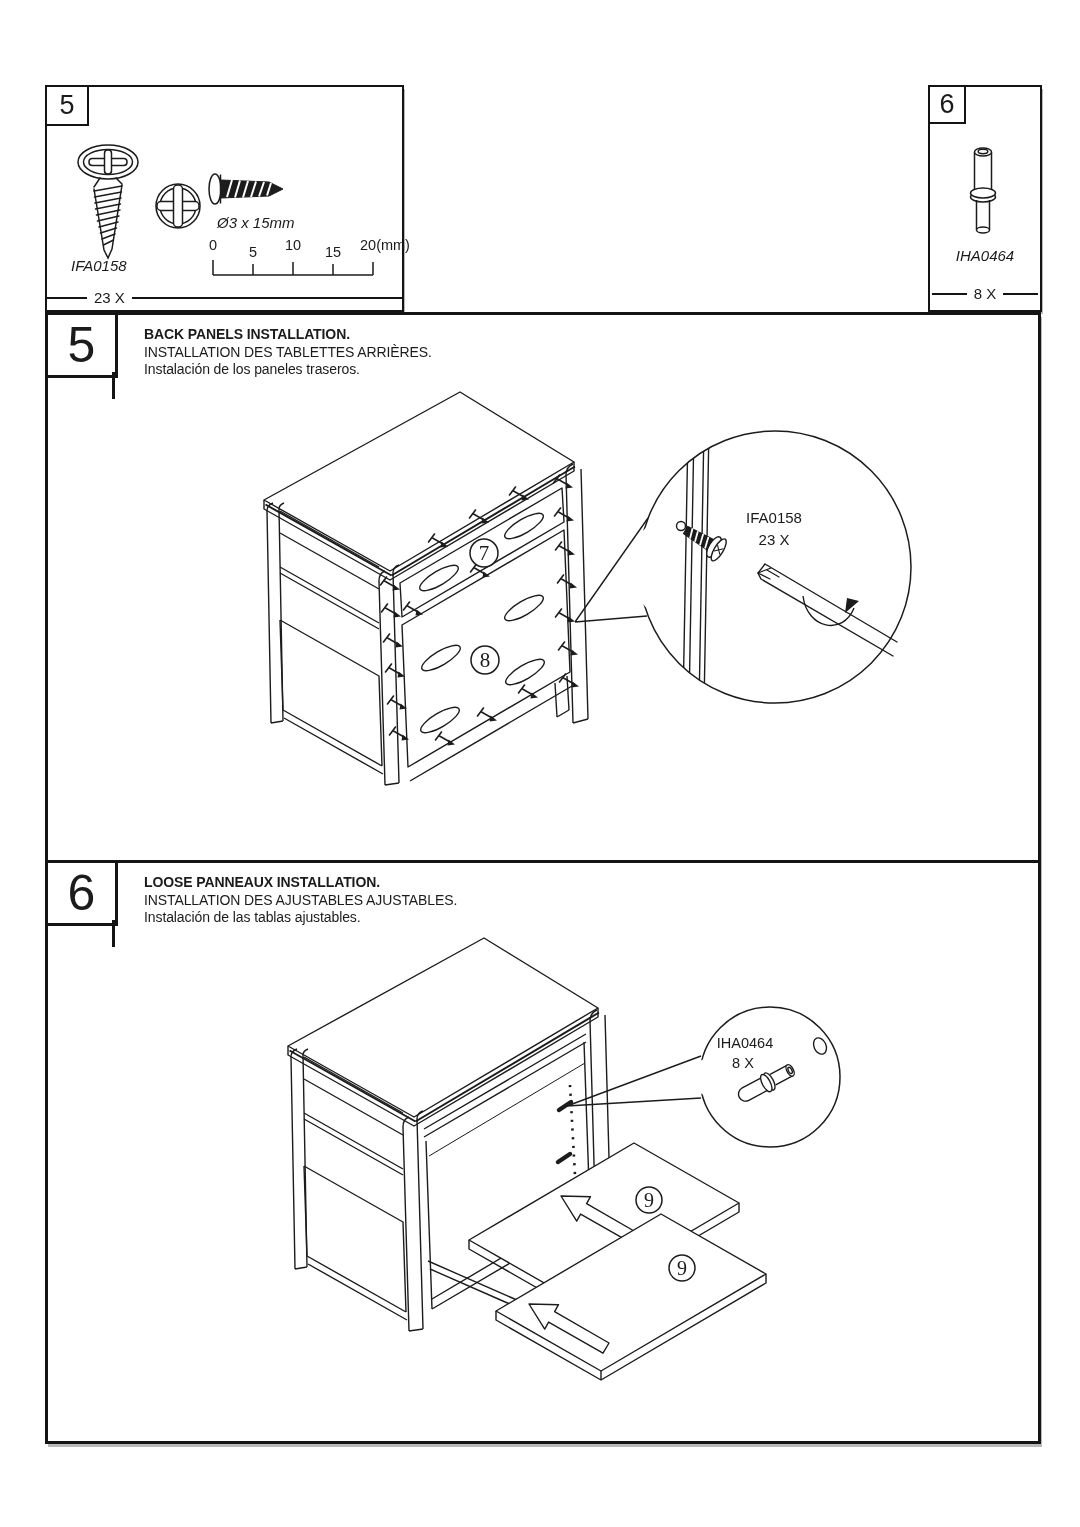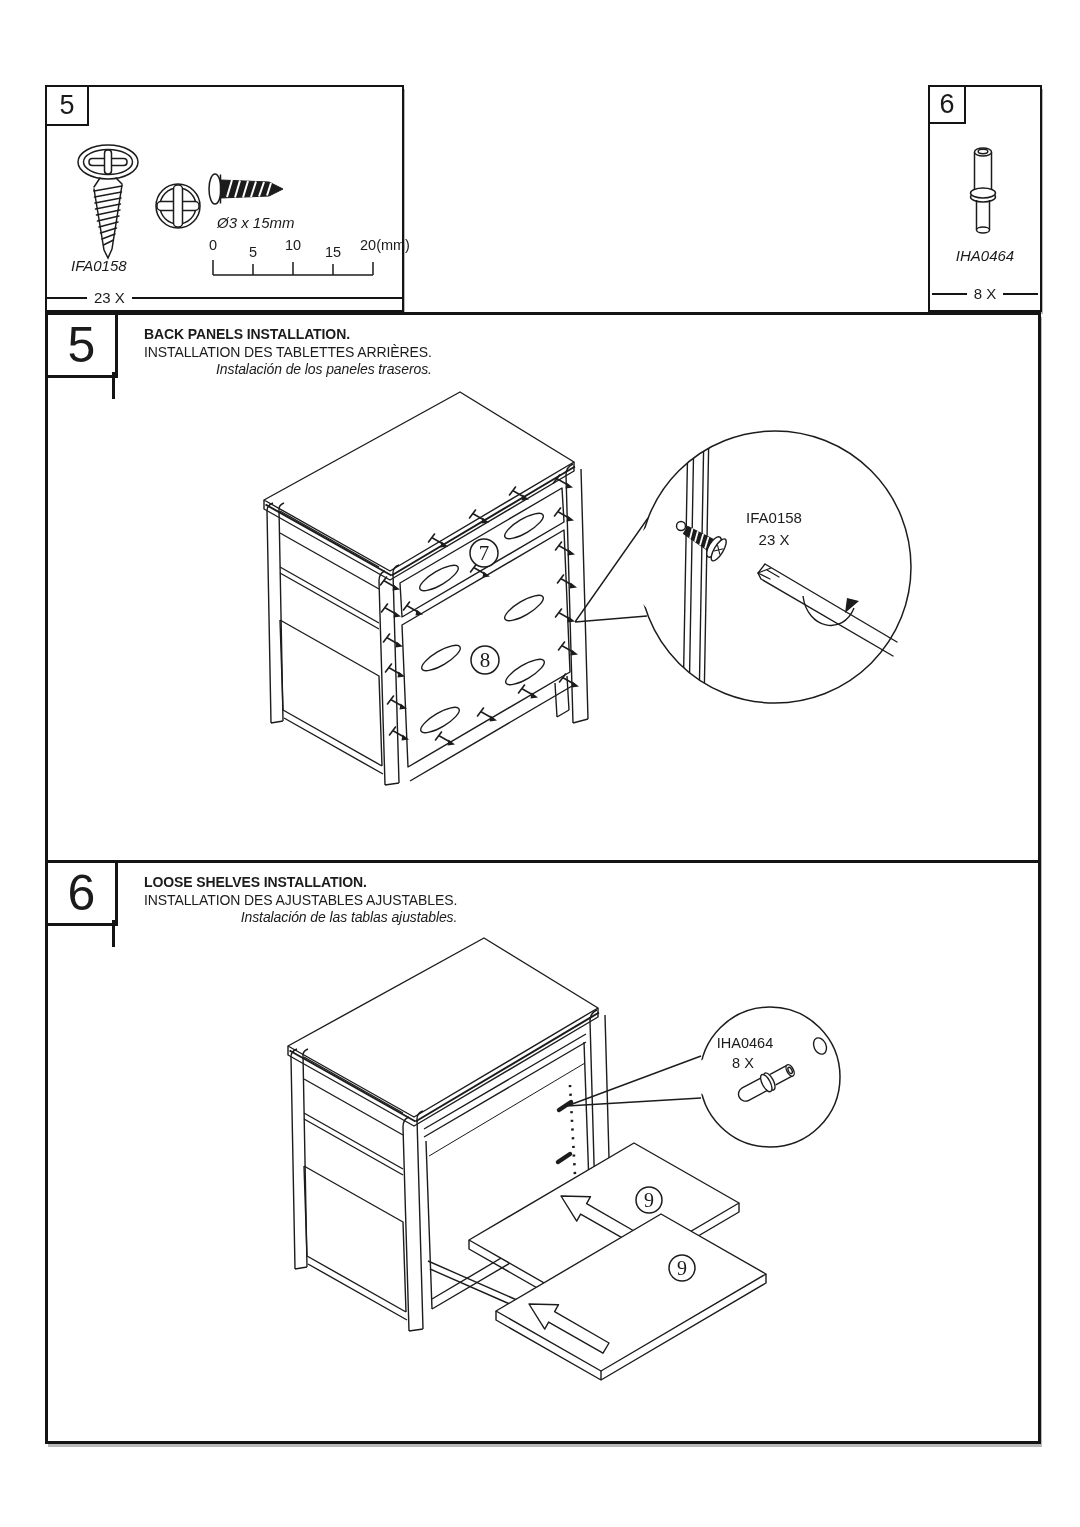--- a/index.html
+++ b/index.html
@@ -35,21 +35,21 @@
   .step5{left:45px;top:312px;width:990px;height:545px;}
   .step6{left:45px;top:860px;width:990px;height:578px;}
   .stepnum{
     position:absolute;left:-3px;top:-3px;width:67px;height:60px;background:#fff;
     border:3px solid #141414;display:flex;align-items:center;justify-content:center;
     font-size:50px;line-height:1;
   }
   .stepnum-tail{position:absolute;left:64px;top:57px;width:3px;height:27px;background:#141414;}
   .steptitles{position:absolute;left:80px;top:11px;font-size:14px;line-height:17.5px;letter-spacing:-0.1px;margin-left:16px;}
   .t-en{font-weight:bold;}
-  .t-es{font-style:italic;text-align:right;}
+  .t-es{}
   .drawing{position:absolute;left:0;top:0;}
   svg text{font-family:"Liberation Sans",sans-serif;fill:#1b1b1b;}
   svg .serif{font-family:"Liberation Serif",serif;}
 </style>
 </head>
 <body>
 
 <div class="page">
 
   <div class="partsbox pbox5">
@@ -264,21 +264,21 @@
         <text x="726" y="208" text-anchor="middle" font-size="15">IFA0158</text>
         <text x="726" y="230" text-anchor="middle" font-size="15">23 X</text>
       </g>
     </svg>
   </div>
 
   <div class="step step6">
     <div class="stepnum">6</div>
     <div class="stepnum-tail"></div>
     <div class="steptitles">
-      <div class="t-en">LOOSE SHELVES INSTALLATION.</div>
+      <div class="t-en">LOOSE PANNEAUX INSTALLATION.</div>
       <div class="t-fr">INSTALLATION DES AJUSTABLES AJUSTABLES.</div>
       <div class="t-es">Instalación de las tablas ajustables.</div>
     </div>
 
     <svg class="drawing" width="984" height="572" viewBox="0 0 984 572">
 
       <g transform="translate(24,-2)" fill="none" stroke="#1c1c1c" stroke-width="1.4" stroke-linejoin="round">
         <g>
           <path d="M216,185 L412,77 L526,147 L342,256 Z" fill="#fff"></path>
           <path d="M216,185 L216,194 L342,265 L526,156 L526,147"></path>

